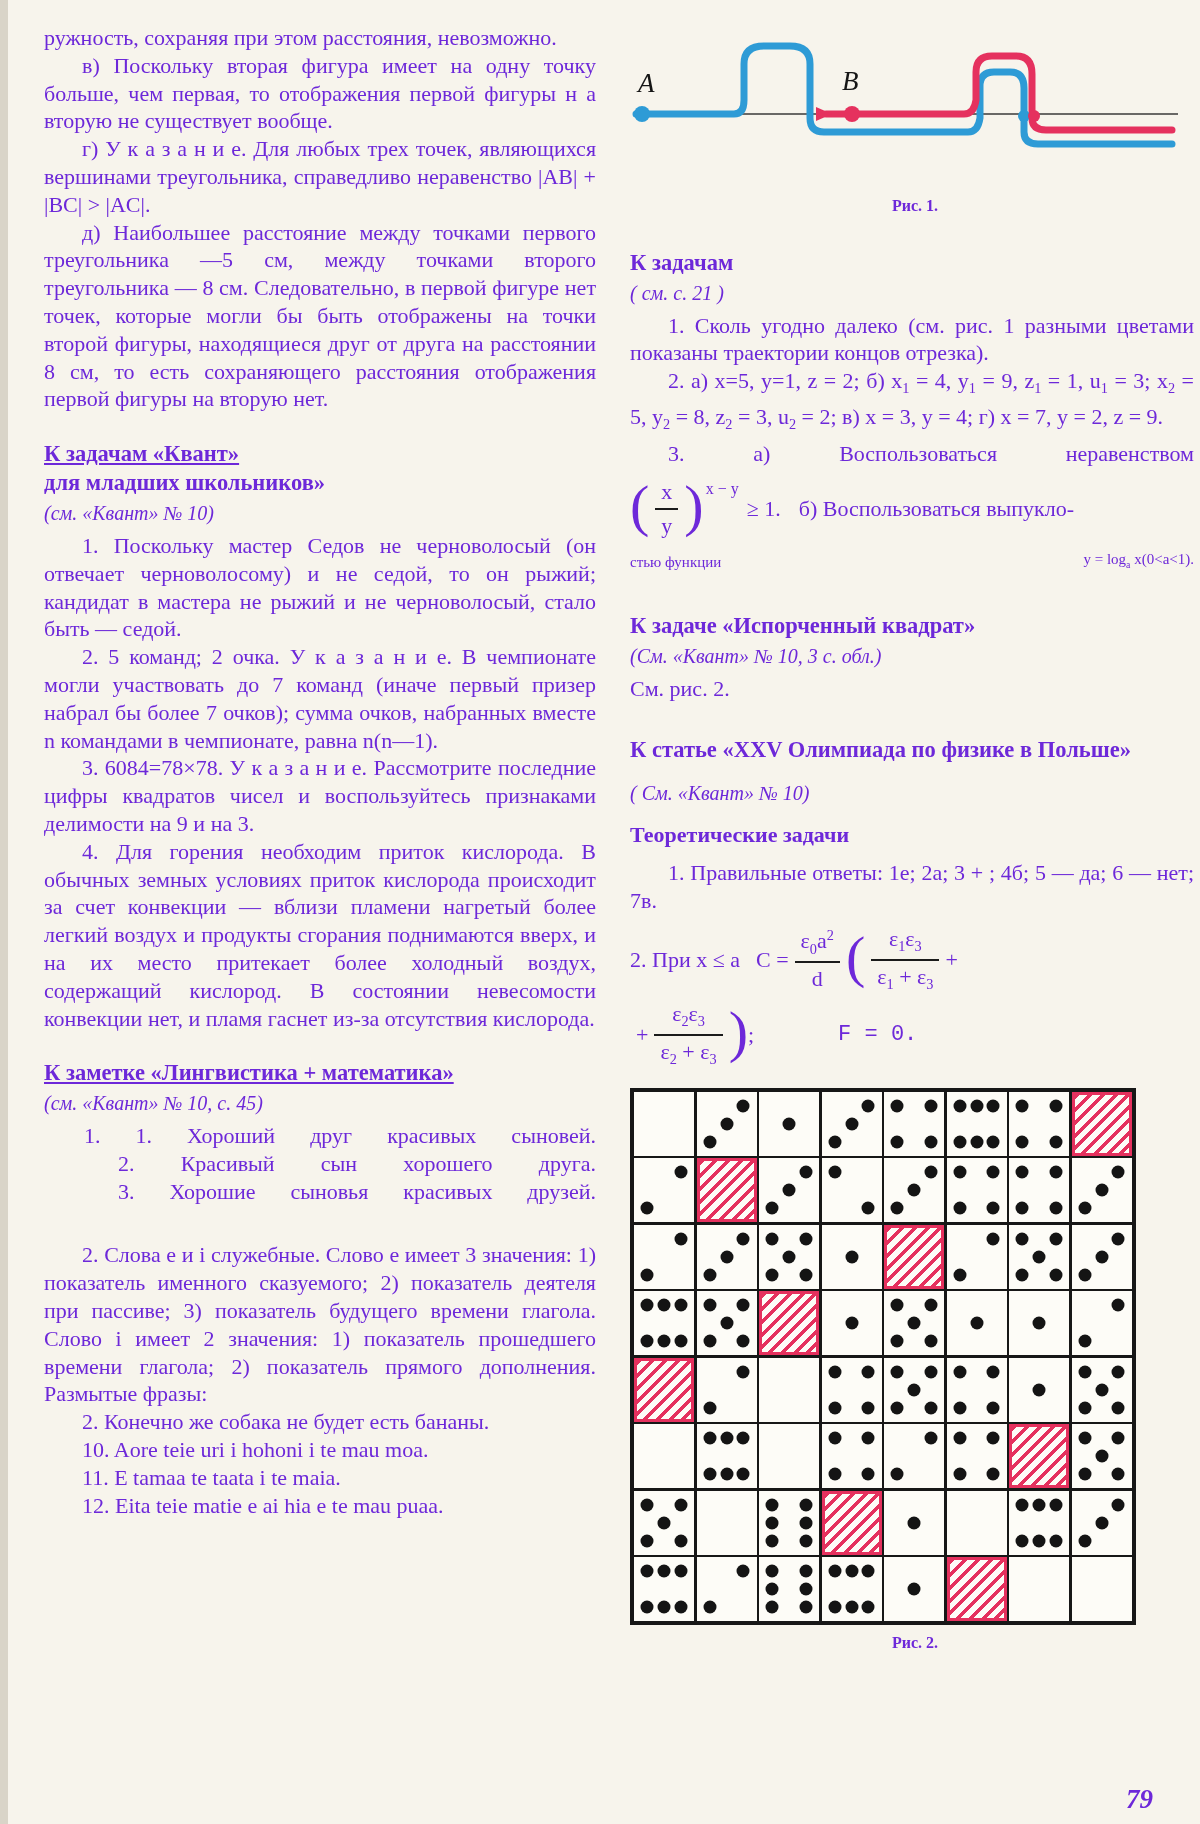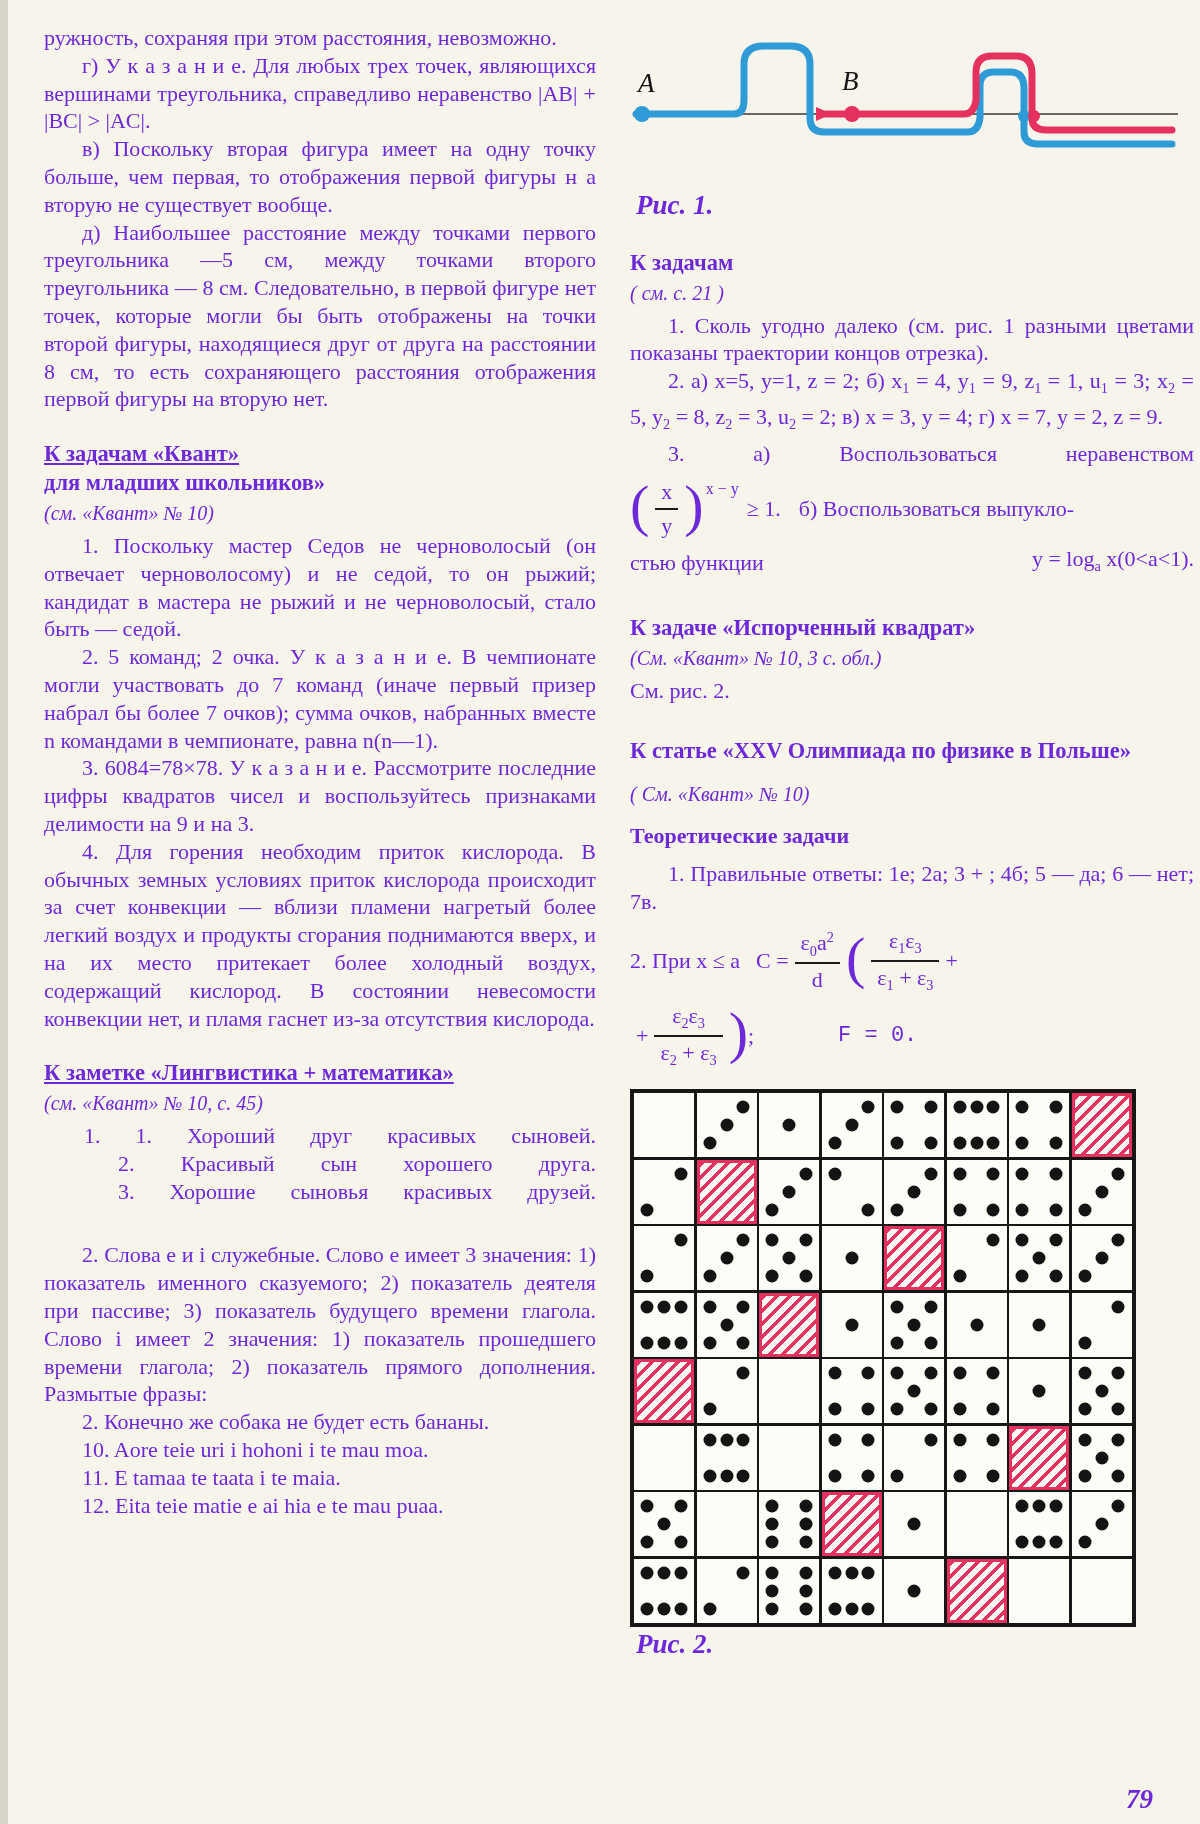--- a/index.html
+++ b/index.html
@@ -11,22 +11,22 @@
   p{margin:0;font-size:22px;line-height:27.8px;text-align:justify;}
   .indent{text-indent:38px;}
   .mt-lg{margin-top:36px;}
   .heading{font-weight:bold;font-size:22.5px;line-height:29px;text-align:left;}
   .heading.mt{margin-top:26px;text-decoration:underline;}
   .source{font-style:italic;font-size:20px;margin:3px 0 4px;text-align:left;}
   .li1{text-indent:40px;}
   .li2{text-indent:74px;}
   .jlast{text-align-last:justify;}
   .fig1-wrap{margin:0 0 8px 0;}
-  .fig-caption{font-weight:bold;font-size:27px;margin:4px 0 0 6px;text-align:left;font-style:italic;}
-  .split{display:flex;justify-content:space-between;align-items:center;font-size:22px;line-height:28px;}
+  .fig-caption{font-weight:bold;font-size:16px;margin:4px 0 0 6px;text-align:center;}
+  .split{display:flex;justify-content:space-between;align-items:center;font-size:15px;line-height:28px;}
   .formula{display:flex;align-items:center;font-size:22px;}
   .frac{display:inline-block;vertical-align:middle;text-align:center;margin:0 6px;}
   .frac .fn{display:block;padding:0 6px 3px;border-bottom:2px solid #1b1b1b;}
   .frac .fd{display:block;padding:3px 6px 0;}
   .bigp{font-size:58px;font-weight:400;line-height:0;position:relative;top:-3px;}
   .exp{font-size:16px;position:relative;top:-20px;left:2px;}
   .rel{margin-left:10px;}
   .tail{margin-left:18px;}
   .f-ineq{margin:12px 0 6px;}
   .f-cap1{margin-top:12px;}
@@ -47,22 +47,22 @@
   .p-bl{left:22%;top:78%}.p-bc{left:50%;top:78%}.p-br{left:78%;top:78%}
   .page-number{position:absolute;left:1118px;top:1784px;font-weight:bold;font-size:27px;font-style:italic;}
 </style>
 </head>
 <body>
 
 <div class="page">
 
   <div class="col col-left">
     <p>ружность, сохраняя при этом расстояния, невозможно.</p>
+    <p class="indent">в) Поскольку вторая фигура имеет на одну точку больше, чем первая, то отображения первой фигуры н а вторую не существует вообще.</p>
     <p class="indent">г) У к а з а н и е. Для любых трех точек, являющихся вершинами треугольника, справедливо неравенство |AB| + |BC| &gt; |AC|.</p>
-    <p class="indent">в) Поскольку вторая фигура имеет на одну точку больше, чем первая, то отображения первой фигуры н а вторую не существует вообще.</p>
     <p class="indent">д) Наибольшее расстояние между точками первого треугольника —5 см, между точками второго треугольника — 8 см. Следовательно, в первой фигуре нет точек, которые могли бы быть отображены на точки второй фигуры, находящиеся друг от друга на расстоянии 8 см, то есть сохраняющего расстояния отображения первой фигуры на вторую нет.</p>
     <p class="heading mt">К задачам «Квант»</p>
     <p class="heading">для младших школьников»</p>
     <p class="source">(см. «Квант» № 10)</p>
     <p class="indent">1. Поскольку мастер Седов не черноволосый (он отвечает черноволосому) и не седой, то он рыжий; кандидат в мастера не рыжий и не черноволосый, стало быть — седой.</p>
     <p class="indent">2. 5 команд; 2 очка. У к а з а н и е. В чемпионате могли участвовать до 7 команд (иначе первый призер набрал бы более 7 очков); сумма очков, набранных вместе n командами в чемпионате, равна n(n—1).</p>
     <p class="indent">3. 6084=78×78. У к а з а н и е. Рассмотрите последние цифры квадратов чисел и воспользуйтесь признаками делимости на 9 и на 3.</p>
     <p class="indent">4. Для горения необходим приток кислорода. В обычных земных условиях приток кислорода происходит за счет конвекции — вблизи пламени нагретый более легкий воздух и продукты сгорания поднимаются вверх, и на их место притекает более холодный воздух, содержащий кислород. В состоянии невесомости конвекции нет, и пламя гаснет из-за отсутствия кислорода.</p>
     <p class="heading mt">К заметке «Лингвистика + математика»</p>
     <p class="source">(см. «Квант» № 10, с. 45)</p>

